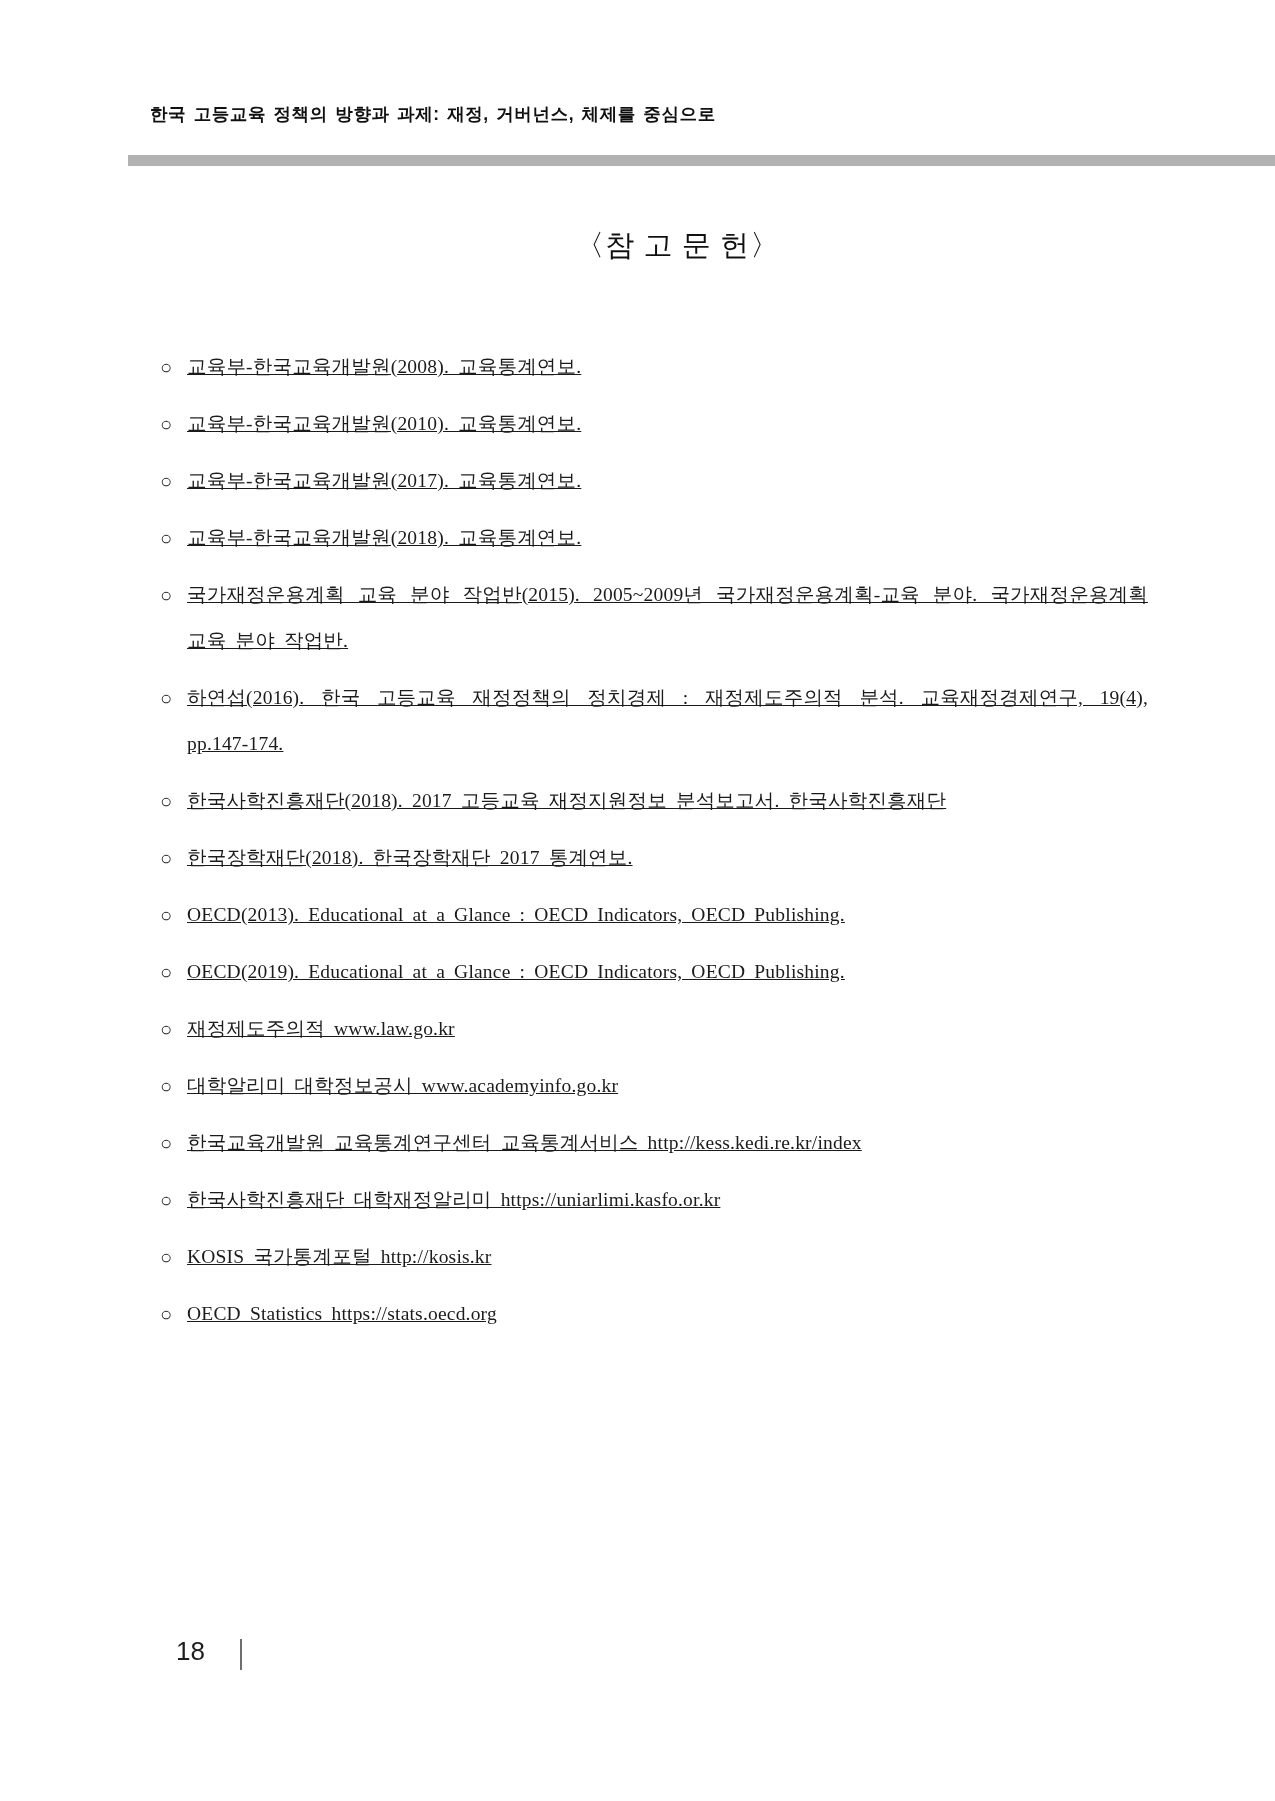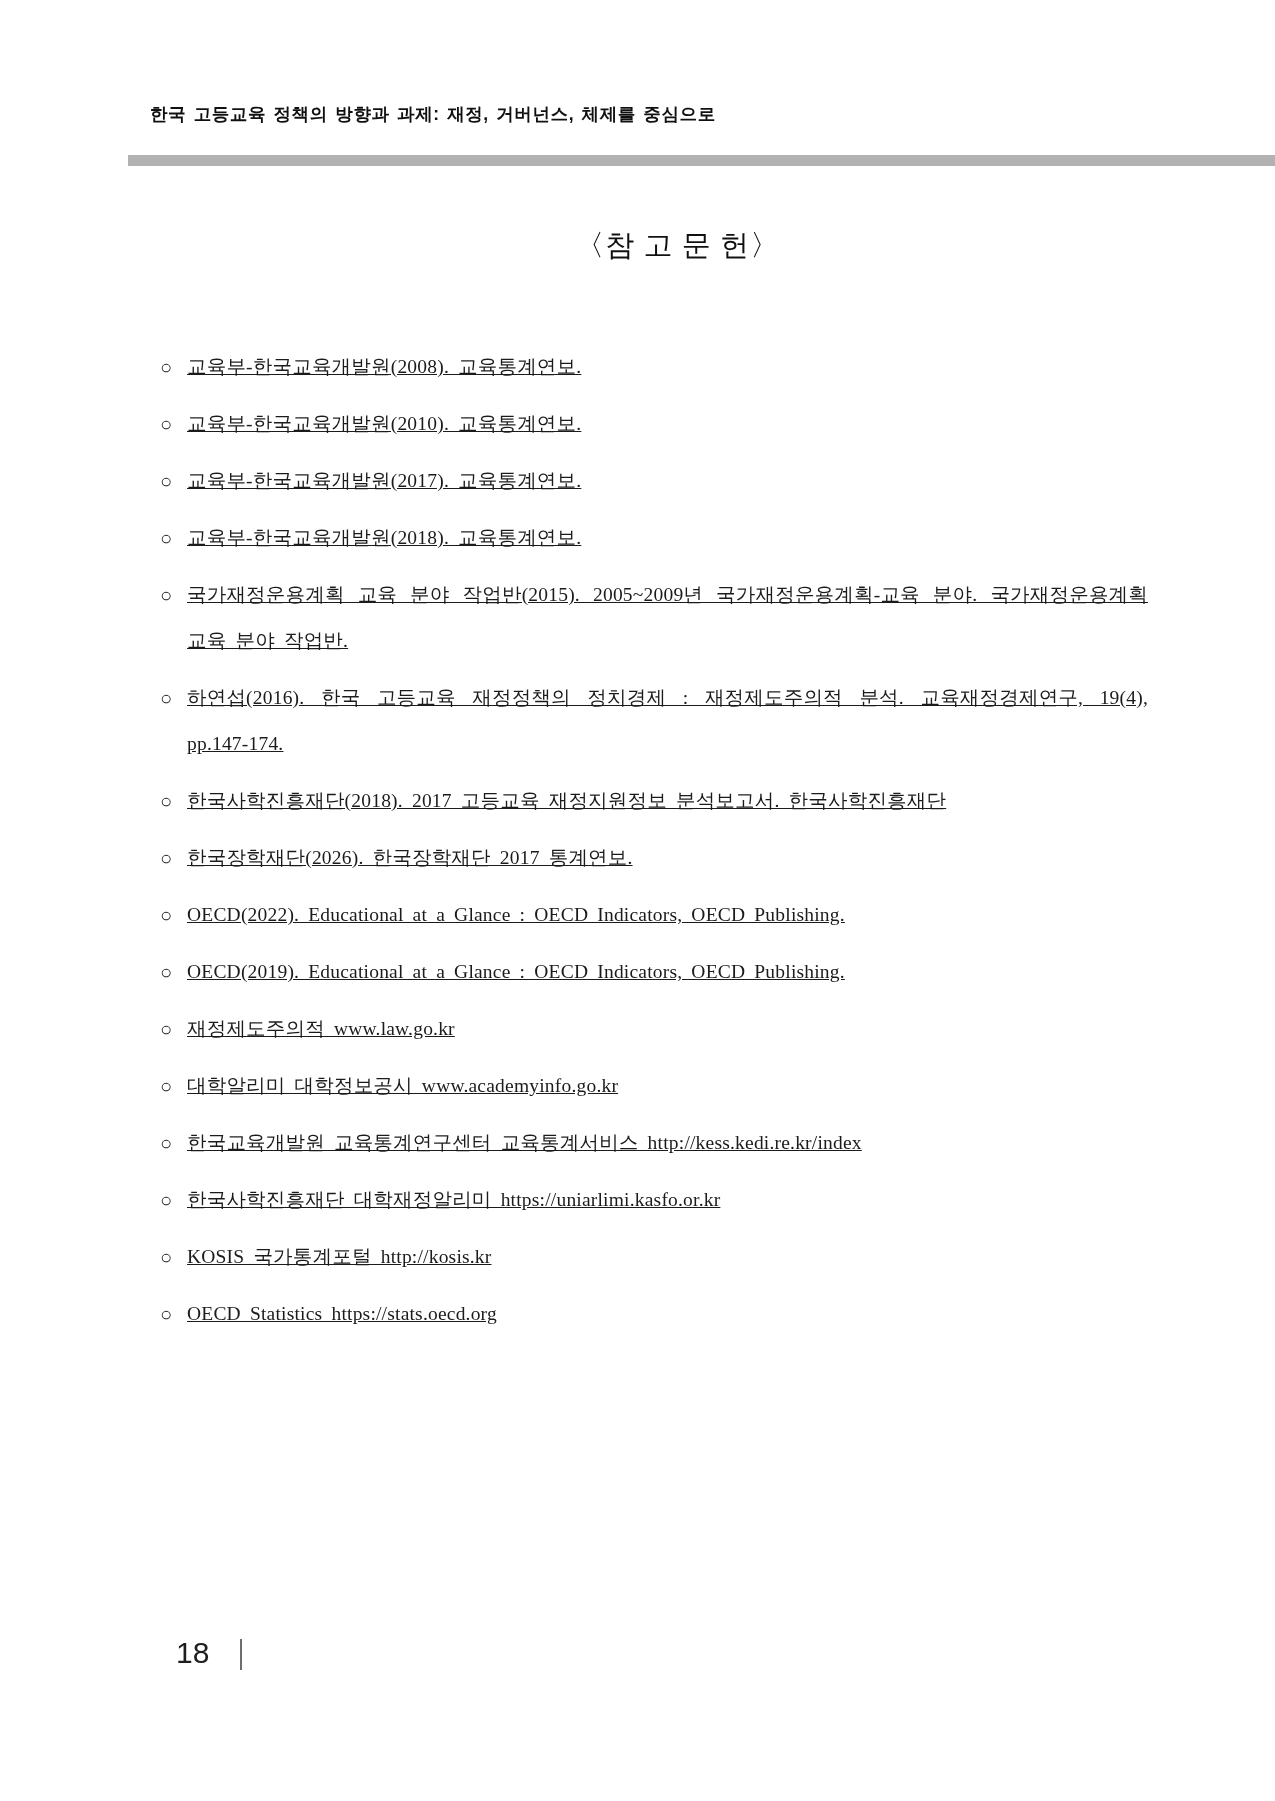--- a/index.html
+++ b/index.html
@@ -74,21 +74,21 @@
     text-align: justify;
     word-spacing: 4px;
     letter-spacing: 0.2px;
     text-decoration: underline;
   }
   .page-number {
     position: absolute;
     left: 176px;
     top: 1636px;
     font-family: "Liberation Sans", "DejaVu Sans", sans-serif;
-    font-size: 30px;
+    font-size: 26px;
     color: #1e1e1e;
   }
   .footer-divider {
     position: absolute;
     left: 240px;
     top: 1639px;
     width: 2px;
     height: 31px;
     background: #6e6e6e;
   }
@@ -127,25 +127,25 @@
     <li class="ref-item">
         <span class="bullet">○</span>
         <span class="ref-text">하연섭(2016). 한국 고등교육 재정정책의 정치경제 : 재정제도주의적 분석. 교육재정경제연구, 19(4), pp.147-174.</span>
       </li>
     <li class="ref-item">
         <span class="bullet">○</span>
         <span class="ref-text">한국사학진흥재단(2018). 2017 고등교육 재정지원정보 분석보고서. 한국사학진흥재단</span>
       </li>
     <li class="ref-item">
         <span class="bullet">○</span>
-        <span class="ref-text">한국장학재단(2026). 한국장학재단 2017 통계연보.</span>
+        <span class="ref-text">한국장학재단(2018). 한국장학재단 2017 통계연보.</span>
       </li>
     <li class="ref-item">
         <span class="bullet">○</span>
-        <span class="ref-text">OECD(2022). Educational at a Glance : OECD Indicators, OECD Publishing.</span>
+        <span class="ref-text">OECD(2013). Educational at a Glance : OECD Indicators, OECD Publishing.</span>
       </li>
     <li class="ref-item">
         <span class="bullet">○</span>
         <span class="ref-text">OECD(2019). Educational at a Glance : OECD Indicators, OECD Publishing.</span>
       </li>
     <li class="ref-item">
         <span class="bullet">○</span>
         <span class="ref-text">재정제도주의적 www.law.go.kr</span>
       </li>
     <li class="ref-item">

